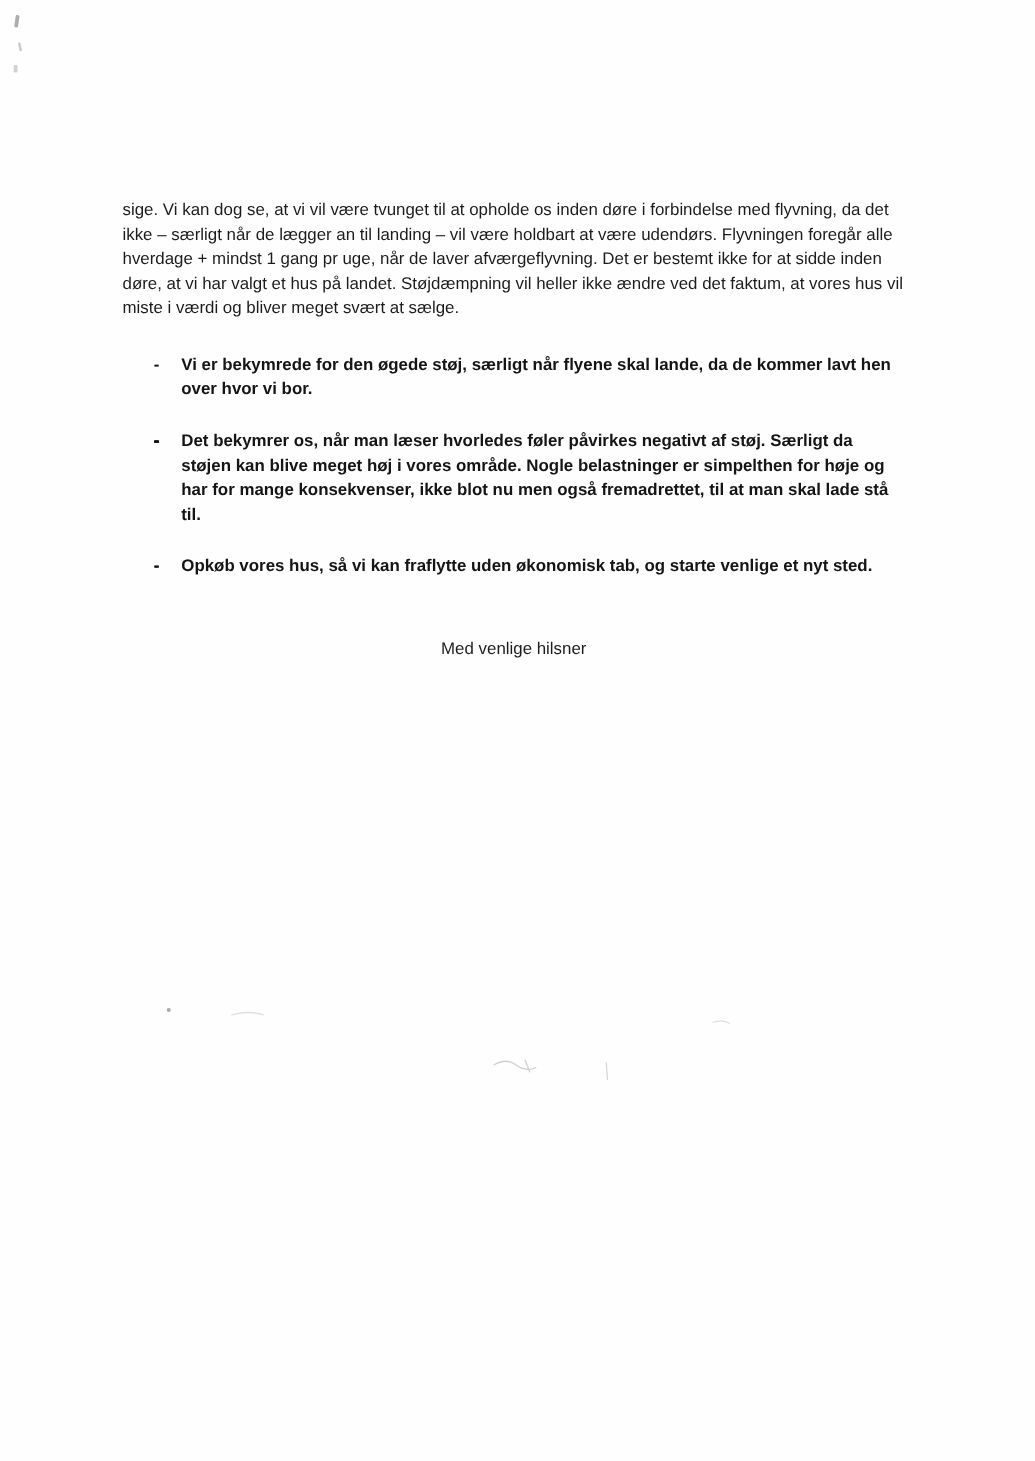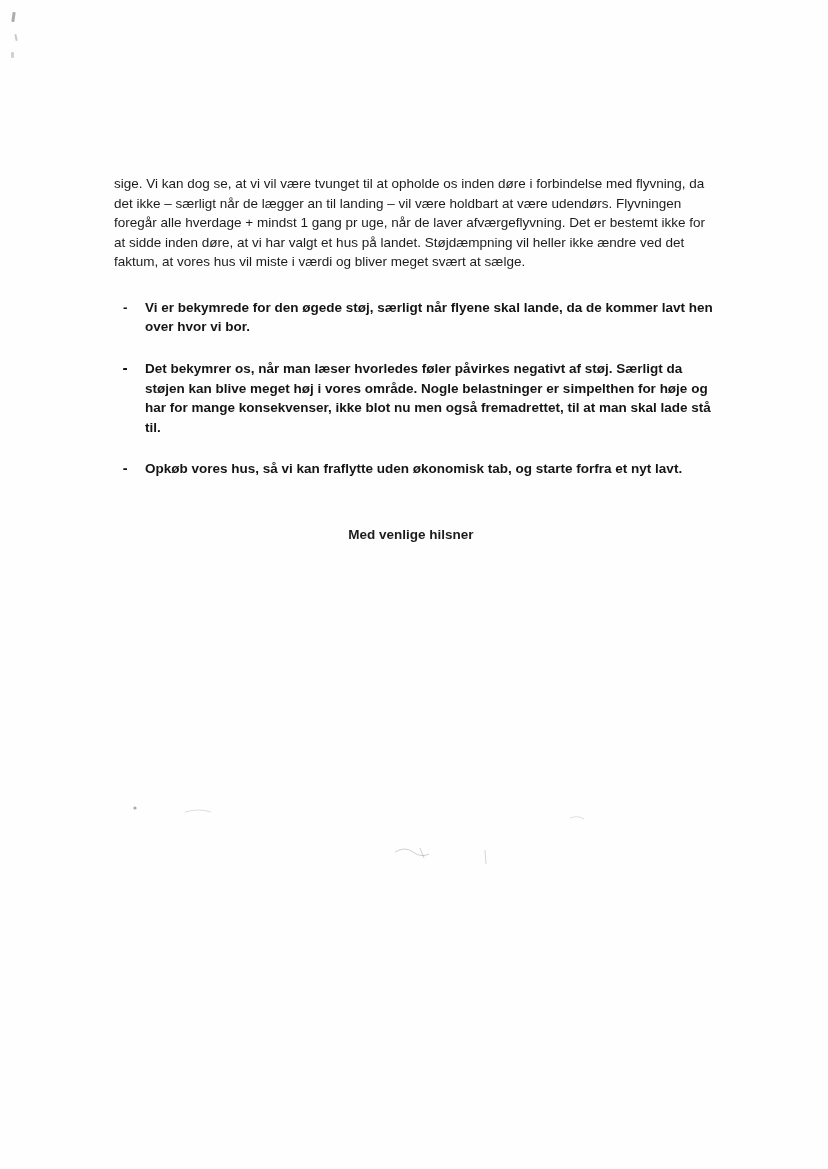--- a/index.html
+++ b/index.html
@@ -30,21 +30,21 @@
   .content {
     position: absolute;
     left: 98px;
     top: 158px;
     width: 626px;
     font-size: 13.5px;
     line-height: 1.45;
     text-align: left;
   }
   .para {
-    margin: 16px;
+    margin: 0;
     color: #1c1c1c;
   }
   .bullets {
     list-style: none;
     margin: 26px 0 0 0;
     padding: 0;
     font-weight: 700;
     color: #151515;
   }
   .bullet {
@@ -53,21 +53,21 @@
     margin: 0 0 22px 0;
   }
   .bullet .dash {
     position: absolute;
     left: 25px;
     top: 0;
     font-weight: 700;
   }
   .closing {
     margin: 46px 0 0 0;
-    font-weight: 700;
+    font-weight: 400;
     text-align: center;
     color: #1c1c1c;
   }
   .signature-marks {
     position: absolute;
     left: 90px;
     top: 790px;
     pointer-events: none;
   }
 </style>
@@ -103,21 +103,21 @@
       </li>
       <li class="bullet">
         <span class="dash">-</span>
         <span class="btext">Det bekymrer os, når man læser hvorledes føler påvirkes negativt af støj. Særligt da støjen kan blive meget høj i vores område. Nogle belastninger er simpelthen for høje og har for mange konsekvenser, ikke blot nu men også fremadrettet, til at man skal lade stå til.</span>
       </li>
       <li class="bullet">
         <span class="dash">-</span>
       </li>
       <li class="bullet">
         <span class="dash">-</span>
-        <span class="btext">Opkøb vores hus, så vi kan fraflytte uden økonomisk tab, og starte forfra et nyt lavt.</span>
+        <span class="btext">Opkøb vores hus, så vi kan fraflytte uden økonomisk tab, og starte venlige et nyt sted.</span>
       </li>
     </ul>
 
     <p class="closing">Med venlige hilsner</p>
   </div>
 
   <svg class="signature-marks" width="650" height="120" viewBox="0 0 650 120">
     <circle cx="45" cy="18" r="1.6" fill="#555" opacity="0.5"></circle>
     <path d="M 95 22 q 14 -4 26 0" stroke="#888" stroke-width="1" fill="none" opacity="0.28"></path>
     <path d="M 480 28 q 8 -3 14 1" stroke="#888" stroke-width="1" fill="none" opacity="0.25"></path>

